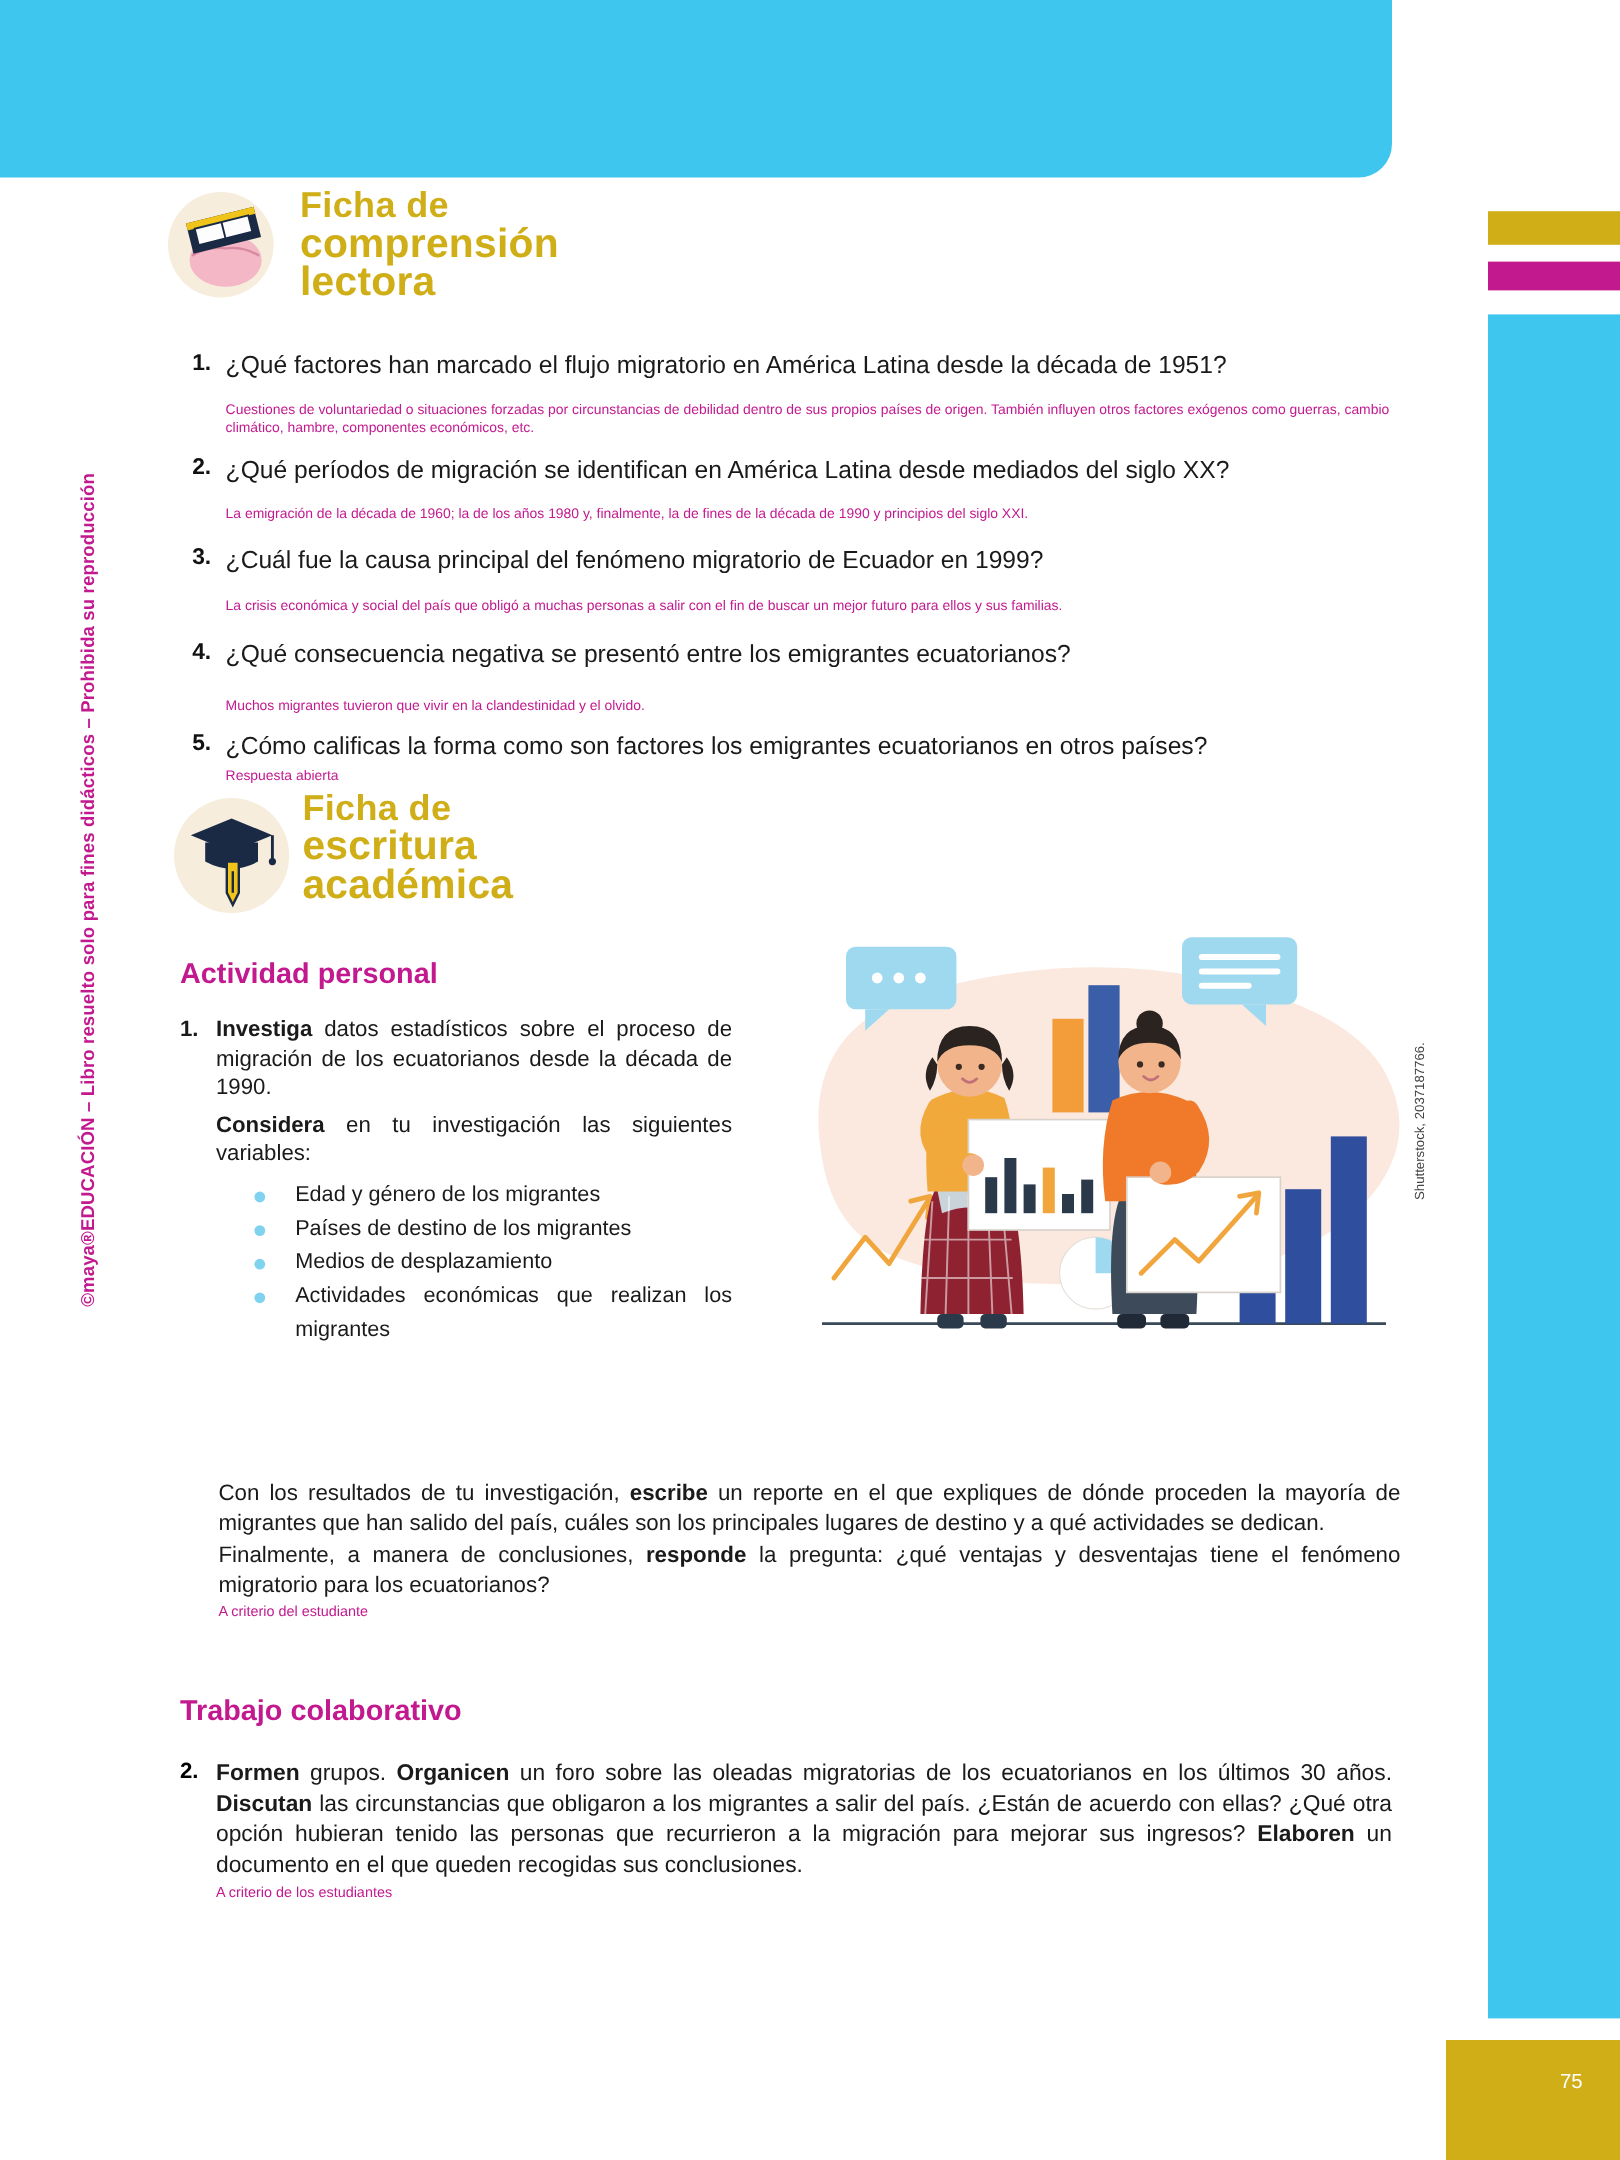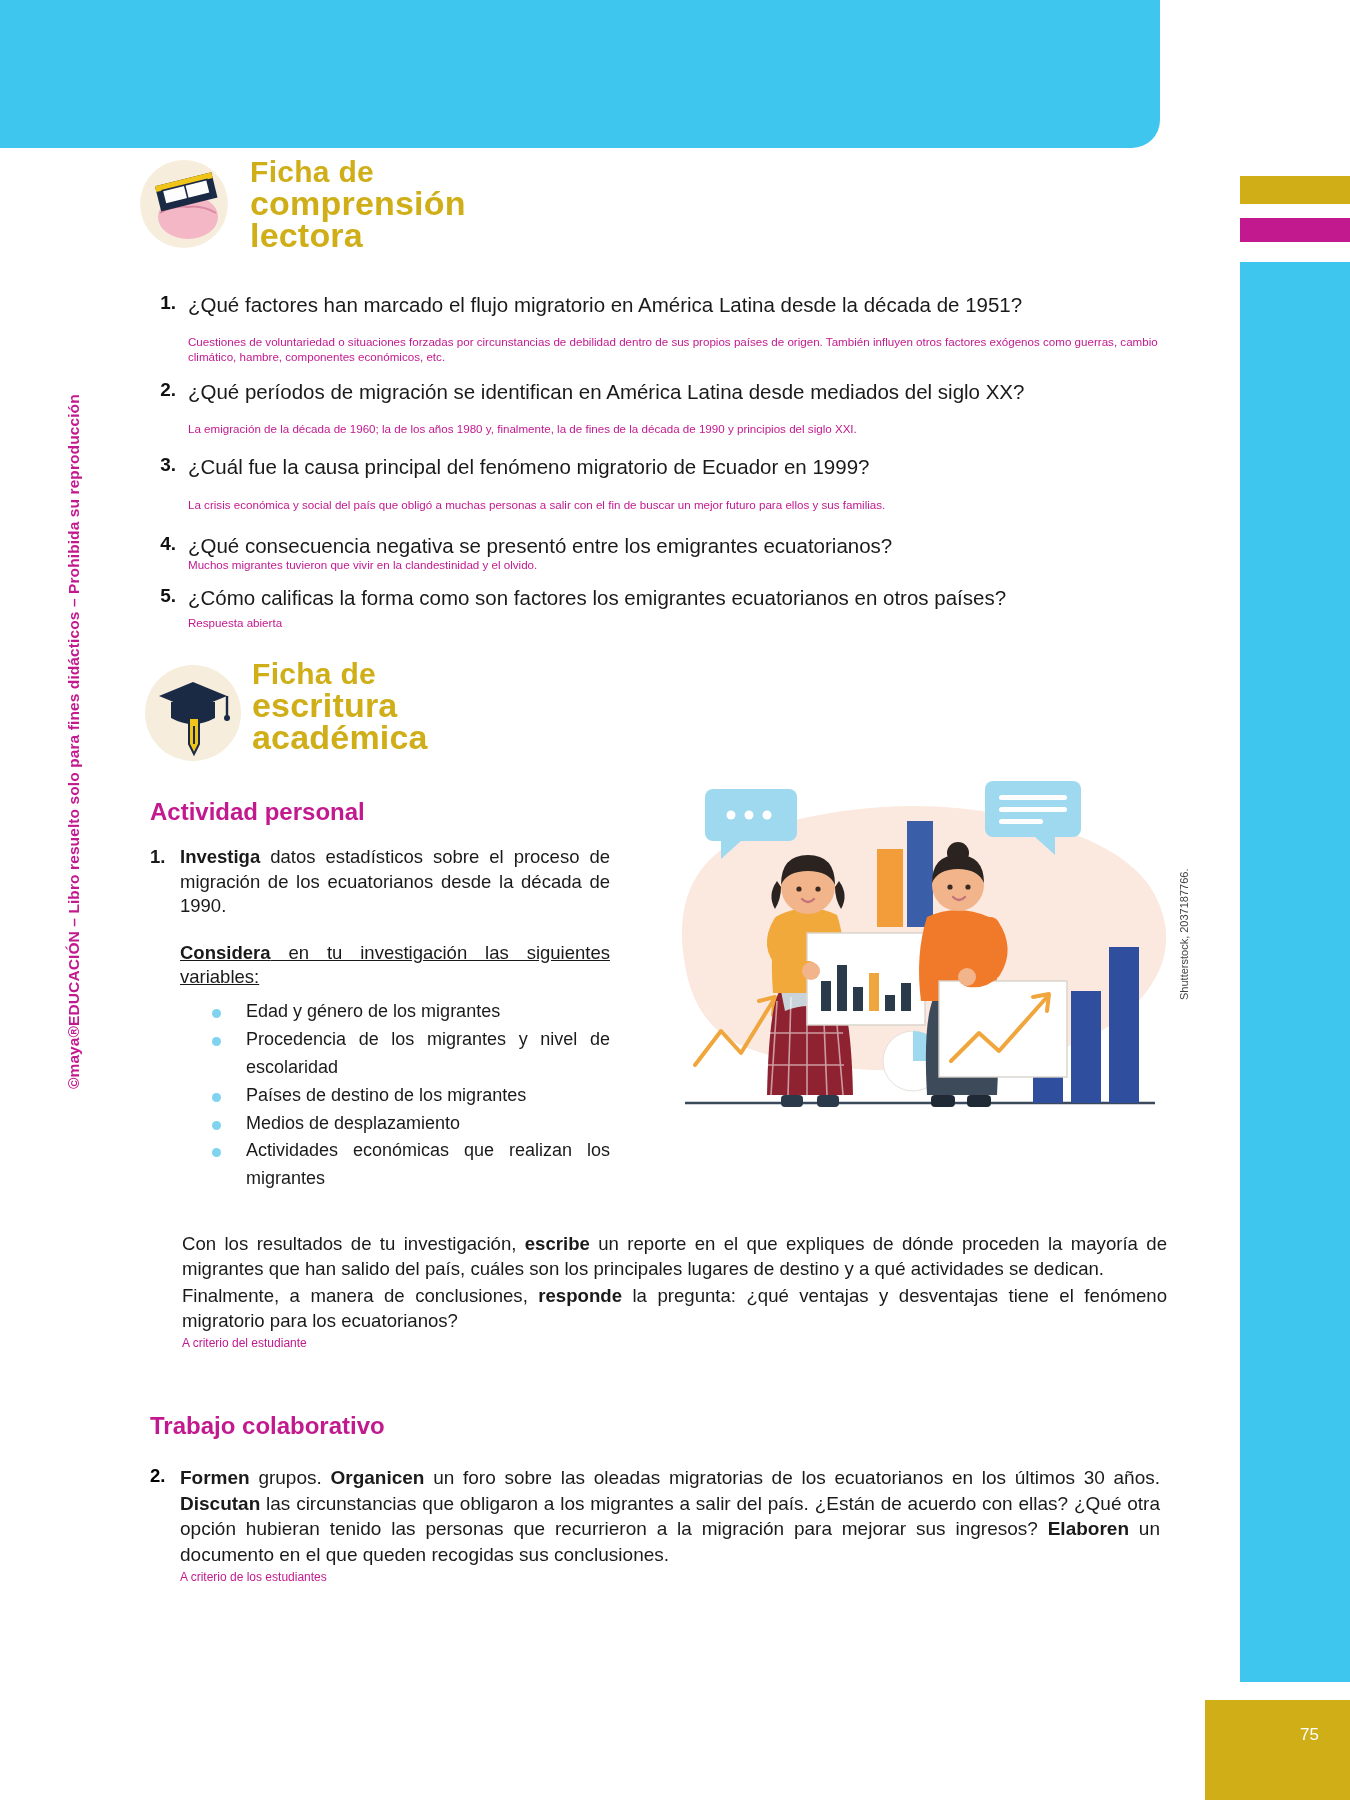--- a/index.html
+++ b/index.html
@@ -161,21 +161,21 @@
 
     <div class="q" style="margin-top:18px;">
       <span class="num">3.</span>
       <div class="qtext">¿Cuál fue la causa principal del fenómeno migratorio de Ecuador en 1999?</div>
       <div class="ans" style="margin-top:19px;">La crisis económica y social del país que obligó a muchas personas a salir con el fin de buscar un mejor futuro para ellos y sus familias.</div>
     </div>
 
     <div class="q" style="margin-top:20px;">
       <span class="num">4.</span>
       <div class="qtext">¿Qué consecuencia negativa se presentó entre los emigrantes ecuatorianos?</div>
-      <div class="ans" style="margin-top:0;">Muchos migrantes tuvieron que vivir en la clandestinidad y el olvido.</div>
+      <div class="ans" style="margin-top:24px;">Muchos migrantes tuvieron que vivir en la clandestinidad y el olvido.</div>
     </div>
 
     <div class="q" style="margin-top:12px;">
       <span class="num">5.</span>
       <div class="qtext">¿Cómo calificas la forma como son factores los emigrantes ecuatorianos en otros países?</div>
       <div class="ans" style="margin-top:6px;">Respuesta abierta</div>
     </div>
 
   </div>
 
@@ -198,26 +198,25 @@
   </div>
 
   <div class="h-magenta" style="left:150px;top:798px;">Actividad personal</div>
 
   <div class="ap-list">
     <div class="ap-item">
       <span class="num">1.</span>
       <div class="body">
         <span class="b">Investiga</span><span> datos estadísticos sobre el proceso de migración de los ecuatorianos desde la década de 1990.</span>
       </div>
-      <div class="body" style="margin-top:22px;text-decoration:underline;">
+      <div class="body" style="margin-top:6px;">
         <span class="b">Considera</span><span> en tu investigación las siguientes variables:</span>
       </div>
       <ul class="bullets">
         <li>Edad y género de los migrantes</li>
-        <li>Procedencia de los migrantes y nivel de escolaridad</li>
         <li>Países de destino de los migrantes</li>
         <li>Medios de desplazamiento</li>
         <li>Actividades económicas que realizan los migrantes</li>
       </ul>
     </div>
   </div>
 
   <div class="illus">
     <svg width="528" height="390" viewBox="0 0 528 390">
       <rect x="0" y="0" width="528" height="390" fill="#ffffff"></rect>

